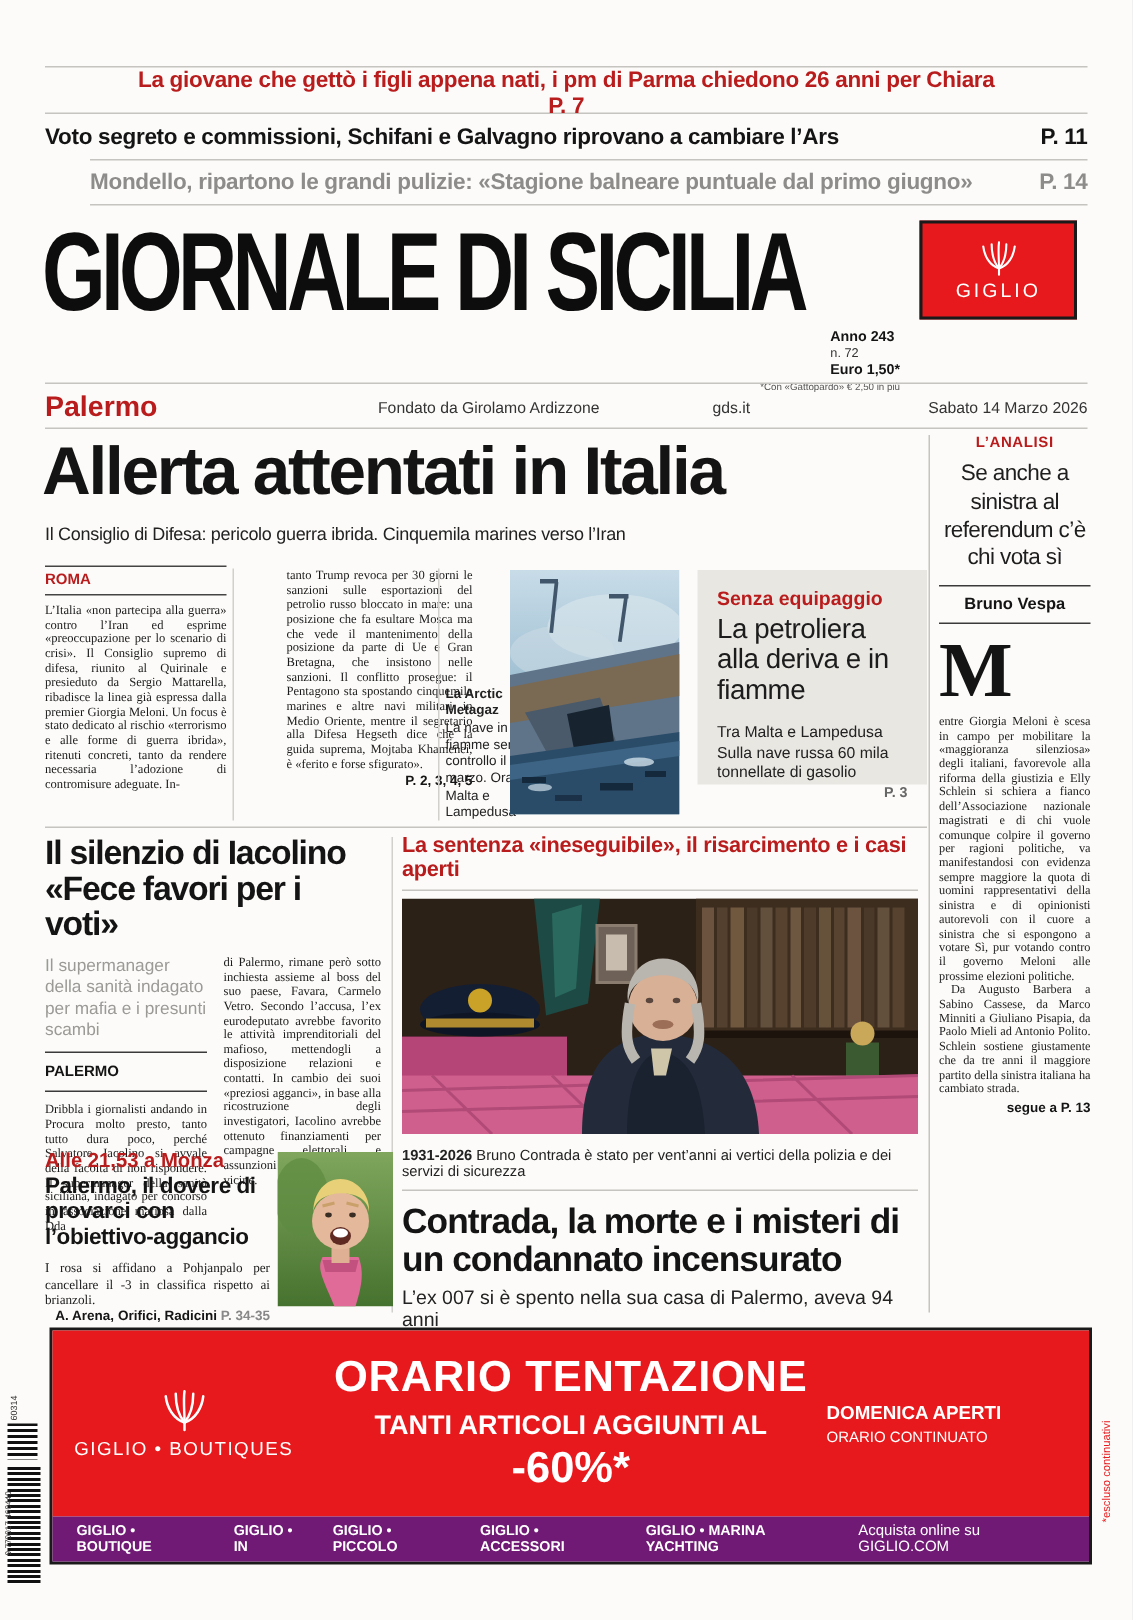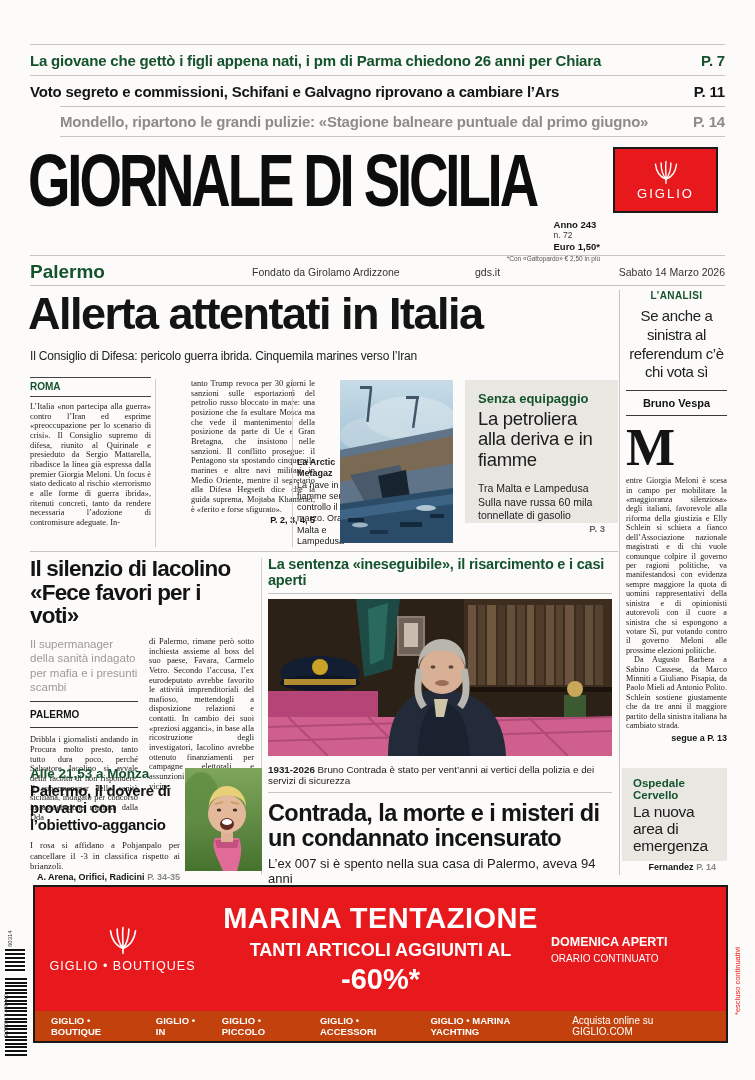--- a/index.html
+++ b/index.html
@@ -3,21 +3,21 @@
 <meta charset="utf-8">
 <style>
   * { margin:0; padding:0; box-sizing:border-box; }
   html,body { background:#e8e8e8; }
   .page {
     position:relative; width:755px; height:1080px; margin:0 auto;
     background:#fcfbf9; overflow:hidden;
     font-family:"Liberation Sans", sans-serif; color:#141414;
   }
   .serif { font-family:"Liberation Serif","DejaVu Serif",serif; font-size:8.4px; line-height:1.15; text-align:justify; color:#1b1b1b; }
-  .blue { color:#14532d; }
+  .blue { color:#b91c1c;flex-direction:column; }
   .hairline { background:#c6c4c0; position:absolute; }
 
   
   .top-strip { position:absolute; left:30px; right:30px; top:44px; }
   .strip-row { display:flex; justify-content:space-between; align-items:center; height:31px; border-top:1px solid #c6c4c0; font-weight:bold; font-size:15px; letter-spacing:-0.2px; }
   .strip-row:last-child { border-bottom:1px solid #c6c4c0;margin-left:30px; }
   .strip-row .pg { font-weight:bold; }
   .row-black { color:#141414; }
   .row-gray { color:#8d8c8a; }
 
@@ -111,21 +111,21 @@
   .ad-banner { height:124px; background:#e8191c; color:#fff; display:flex; align-items:center; }
   .ad-left { width:175px; display:flex; flex-direction:column; align-items:center; justify-content:center; }
   .ad-left .brand { font-size:12.5px; letter-spacing:1px; margin-top:4px; }
   .ad-center { flex:1; text-align:center; }
   .ad-center .t1 { font-size:29px; font-weight:bold; letter-spacing:0.5px; }
   .ad-center .t2 { font-size:18px; font-weight:bold; margin-top:5px; }
   .ad-center .t3 { font-size:29px; font-weight:bold; margin-top:2px; }
   .ad-right { width:175px; }
   .ad-right .r1 { font-size:12.5px; font-weight:bold; }
   .ad-right .r2 { font-size:10px; margin-top:4px; }
-  .ad-footer { height:30px; background:#c2410c; color:#fff; display:flex; align-items:center; gap:17px; padding:0 16px; font-size:9.5px; font-weight:bold; }
+  .ad-footer { height:30px; background:#701a75; color:#fff; display:flex; align-items:center; gap:17px; padding:0 16px; font-size:9.5px; font-weight:bold; }
   .ad-footer .cta { margin-left:auto; font-weight:400; font-size:10px; }
   .ad-sidenote { position:absolute; left:733px; top:905px; height:110px; writing-mode:vertical-rl; transform:rotate(180deg); font-size:7.5px; color:#e8191c; }
 
   
   .barcode-wrap { position:absolute; left:5px; top:925px; width:24px; }
   .bc-digits { writing-mode:vertical-rl; transform:rotate(180deg); font-size:6px; color:#333; height:22px; margin-left:2px; }
   .bc-small { width:20px; height:24px; margin-top:2px; background:repeating-linear-gradient(to bottom,#111 0 2px,#fff 2px 4px); }
   .bc-main  { width:22px; height:78px; margin-top:5px; background:repeating-linear-gradient(to bottom,#111 0 2px,#fff 2px 3.6px); }
   .bc-num { writing-mode:vertical-rl; transform:rotate(180deg); font-size:5.5px; color:#333; position:absolute; left:-2px; top:32px; height:80px; }
 </style>
@@ -355,46 +355,38 @@
     <div class="a-kicker blue">L’ANALISI</div>
     <div class="a-title">Se anche a sinistra al referendum c’è chi vota sì</div>
     <div class="a-rule"></div>
     <div class="a-author">Bruno Vespa</div>
     <div class="dropcap">M</div>
     <div class="serif a-body" style="font-size:8.2px;">entre Giorgia Meloni è scesa in campo per mobilitare la «maggioranza silenziosa» degli italiani, favorevole alla riforma della giustizia e Elly Schlein si schiera a fianco dell’Associazione nazionale magistrati e di chi vuole comunque colpire il governo per ragioni politiche, va manifestandosi con evidenza sempre maggiore la quota di uomini rappresentativi della sinistra e di opinionisti autorevoli con il cuore a sinistra che si espongono a votare Sì, pur votando contro il governo Meloni alle prossime elezioni politiche.</div>
     <div class="serif a-body" style="font-size:8.2px;">Da Augusto Barbera a Sabino Cassese, da Marco Minniti a Giuliano Pisapia, da Paolo Mieli ad Antonio Polito. Schlein sostiene giustamente che da tre anni il maggiore partito della sinistra italiana ha cambiato strada.</div>
     <div class="a-continue">segue a P. 13</div>
   </div>
 
-  <div class="gray-box cervello-box">
-    <div class="gb-kicker blue">Ospedale Cervello</div>
-    <div class="gb-title">La nuova area di emergenza</div>
-    <div class="gb-byline">
-      <span>Fernandez</span>
-      <span class="pg">P. 14</span>
-    </div>
-  </div>
 
   <div class="ad">
     <div class="ad-banner">
       <div class="ad-left">
         <svg width="34" height="30" viewBox="0 0 40 36">
           <g fill="none" stroke="#fff" stroke-width="2" stroke-linecap="round">
             <path d="M20 28 C 11 25, 6 16, 5 7"></path>
             <path d="M20 28 C 15 22, 13 13, 13 5"></path>
             <path d="M20 28 C 20 19, 19 10, 20 3"></path>
             <path d="M20 28 C 25 22, 27 13, 27 5"></path>
             <path d="M20 28 C 29 25, 34 16, 35 7"></path>
             <path d="M20 28 L 20 34"></path>
           </g>
         </svg>
         <div class="brand">GIGLIO • BOUTIQUES</div>
       </div>
       <div class="ad-center">
-        <div class="t1">MARINA TENTAZIONE</div>
+        <div class="t1">ORARIO TENTAZIONE</div>
         <div class="t2">TANTI ARTICOLI AGGIUNTI AL</div>
         <div class="t3">-60%*</div>
       </div>
       <div class="ad-right">
         <div class="r1">DOMENICA APERTI</div>
         <div class="r2">ORARIO CONTINUATO</div>
       </div>
     </div>
     <div class="ad-footer">
       <span>GIGLIO • BOUTIQUE</span>

